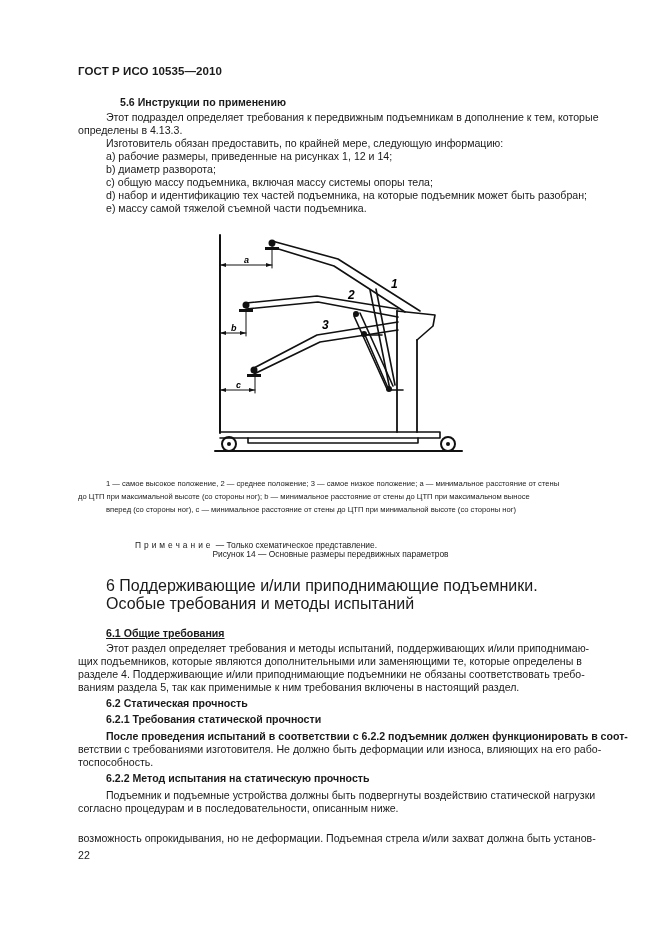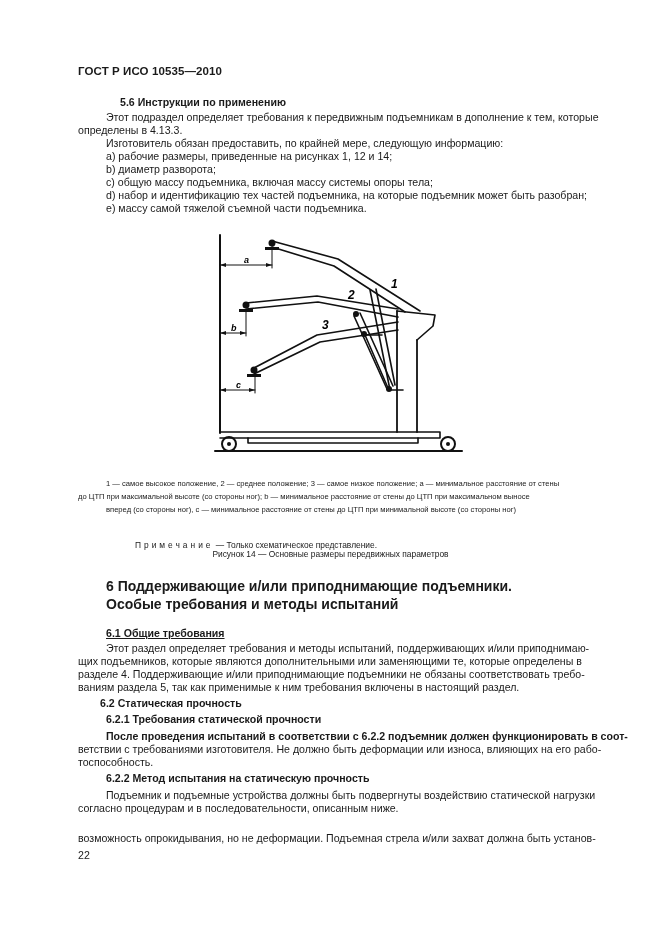--- a/index.html
+++ b/index.html
@@ -6,21 +6,21 @@
   body { width: 661px; height: 936px; position: relative; overflow: hidden;
          font-family: "Liberation Sans", sans-serif; color: #1a1a1a; }
   .page { position: absolute; left: 0; top: 0; width: 661px; height: 868px; }
   .hdr { position: absolute; left: 78px; top: 65px; font-weight: bold; font-size: 11.5px; letter-spacing: 0.1px; }
   .txt { position: absolute; font-size: 10.6px; line-height: 13px; }
   .b { font-weight: bold; }
   .small { font-size: 7.6px; line-height: 12px; }
   .note { font-size: 8.4px; }
   .spaced { letter-spacing: 3px; }
   .cap { font-size: 8.4px; }
-  .sec6 { font-size: 14px; line-height: 18px; font-weight: bold; }
+  .sec6 { font-size: 16px; line-height: 18px; font-weight: normal; }
   svg { position: absolute; }
   .lbl { font-family: "Liberation Sans", sans-serif; font-weight: bold; font-style: italic; }
 </style>
 </head>
 <body>
 
 <div class="page">
 
   <div class="hdr">ГОСТ Р ИСО 10535—2010</div>
 
@@ -122,21 +122,21 @@
 
   <div class="txt sec6" style="left:106px; top:577px;">6  Поддерживающие и/или приподнимающие подъемники.</div>
   <div class="txt sec6" style="left:106px; top:595px;">Особые требования и методы испытаний</div>
 
   <div class="txt b" style="left:106px; top:627px;text-decoration:underline;">6.1  Общие требования</div>
   <div class="txt" style="left:106px; top:642px; white-space:nowrap;">Этот раздел определяет требования и методы испытаний, поддерживающих и/или приподнимаю-</div>
   <div class="txt" style="left:78px; top:655px; white-space:nowrap;">щих подъемников, которые являются дополнительными или заменяющими те, которые определены в</div>
   <div class="txt" style="left:78px; top:668px; white-space:nowrap;">разделе 4. Поддерживающие и/или приподнимающие подъемники не обязаны соответствовать требо-</div>
   <div class="txt" style="left:78px; top:681px; white-space:nowrap;">ваниям раздела 5, так как применимые к ним требования включены в настоящий раздел.</div>
 
-  <div class="txt b" style="left:100px; top:697px;text-align:right;">6.2  Статическая прочность</div>
+  <div class="txt b" style="left:106px; top:697px;text-align:right;">6.2  Статическая прочность</div>
   <div class="txt b" style="left:106px; top:713px;">6.2.1  Требования статической прочности</div>
   <div class="txt" style="left:106px; top:730px; white-space:nowrap;font-weight:bold;">После проведения испытаний в соответствии с 6.2.2 подъемник должен функционировать в соот-</div>
   <div class="txt" style="left:78px; top:743px; white-space:nowrap;">ветствии с требованиями изготовителя. Не должно быть деформации или износа, влияющих на его рабо-</div>
   <div class="txt" style="left:78px; top:756px;">тоспособность.</div>
 
   <div class="txt b" style="left:106px; top:772px;">6.2.2  Метод испытания на статическую прочность</div>
   <div class="txt" style="left:106px; top:789px; white-space:nowrap;">Подъемник и подъемные устройства должны быть подвергнуты воздействию статической нагрузки</div>
   <div class="txt" style="left:78px; top:802px;">согласно процедурам и в последовательности, описанным ниже.</div>
   <div class="txt" style="left:78px; top:832px; white-space:nowrap;">возможность опрокидывания, но не деформации. Подъемная стрела и/или захват должна быть установ-</div>
 

